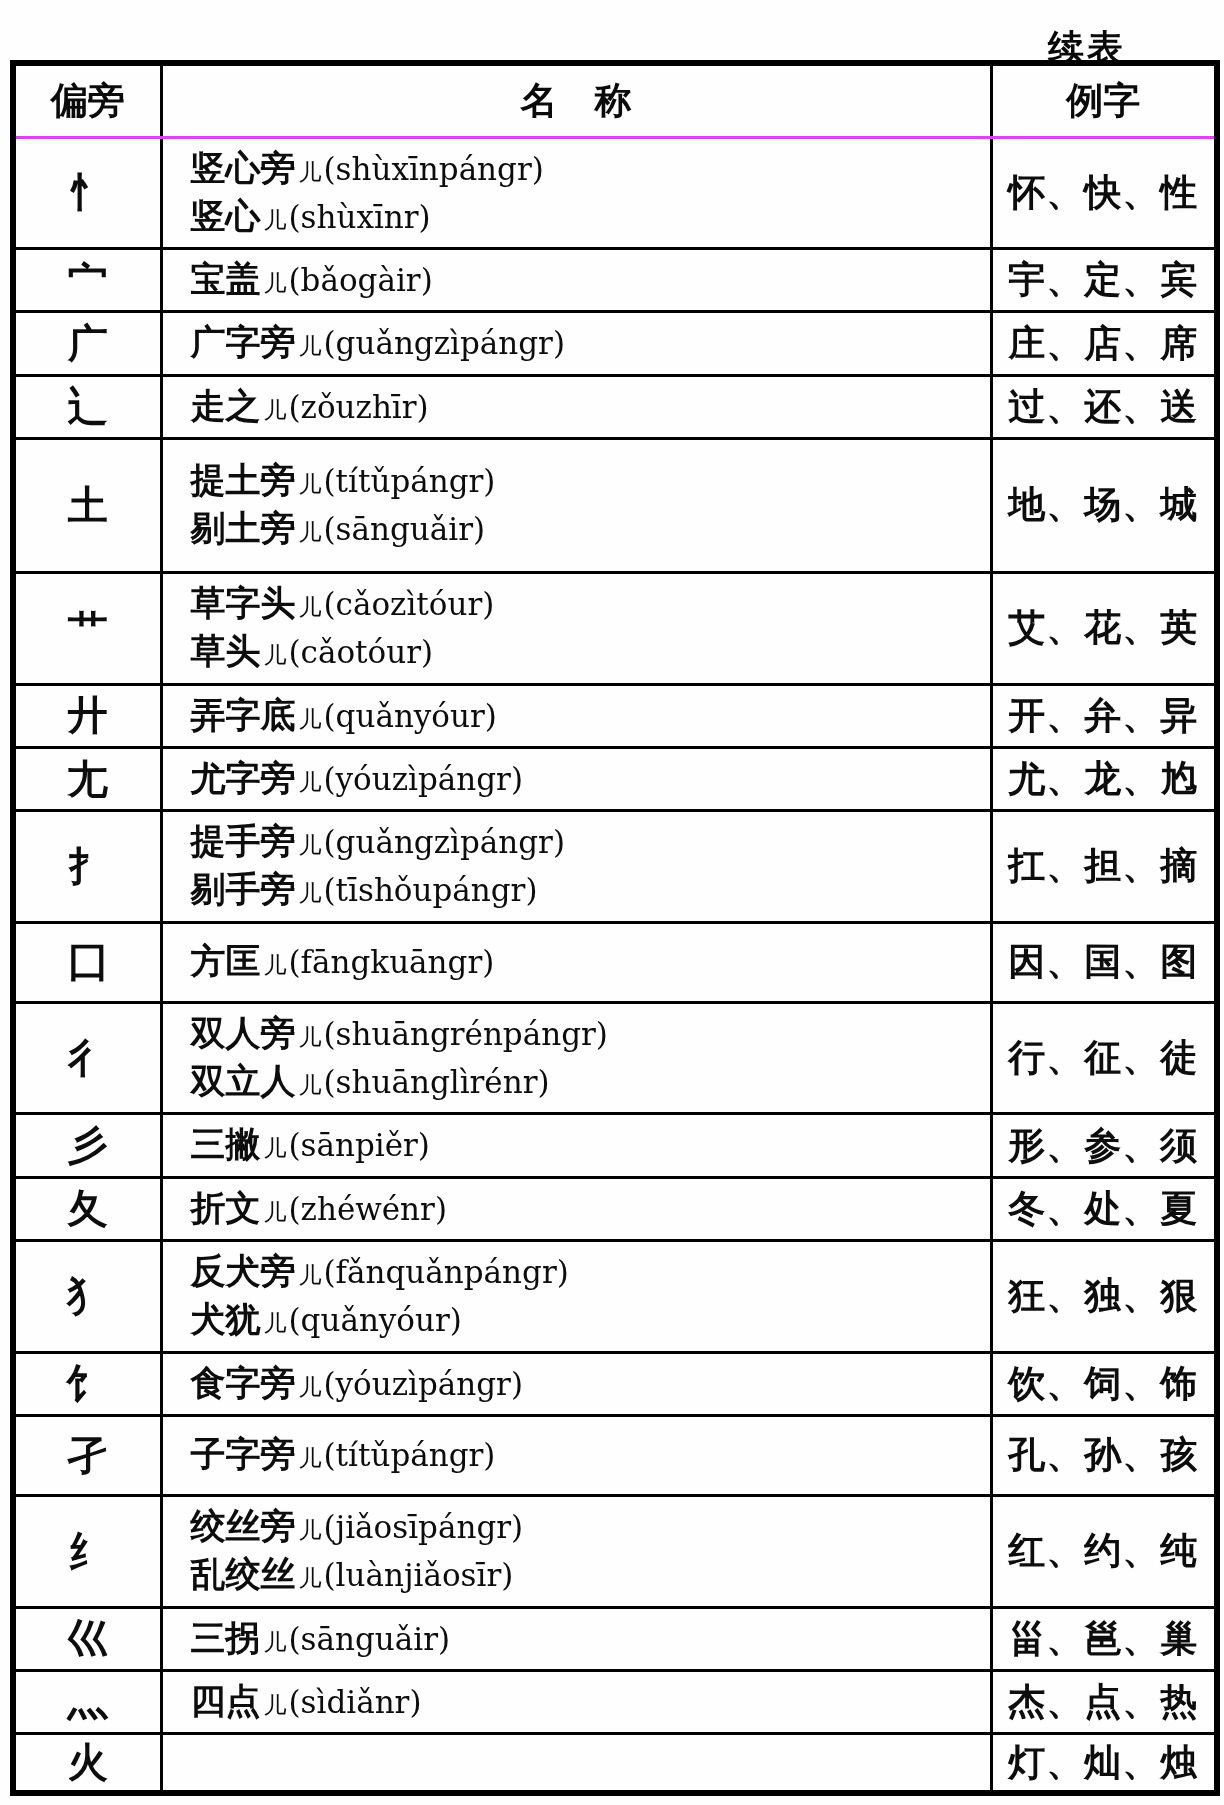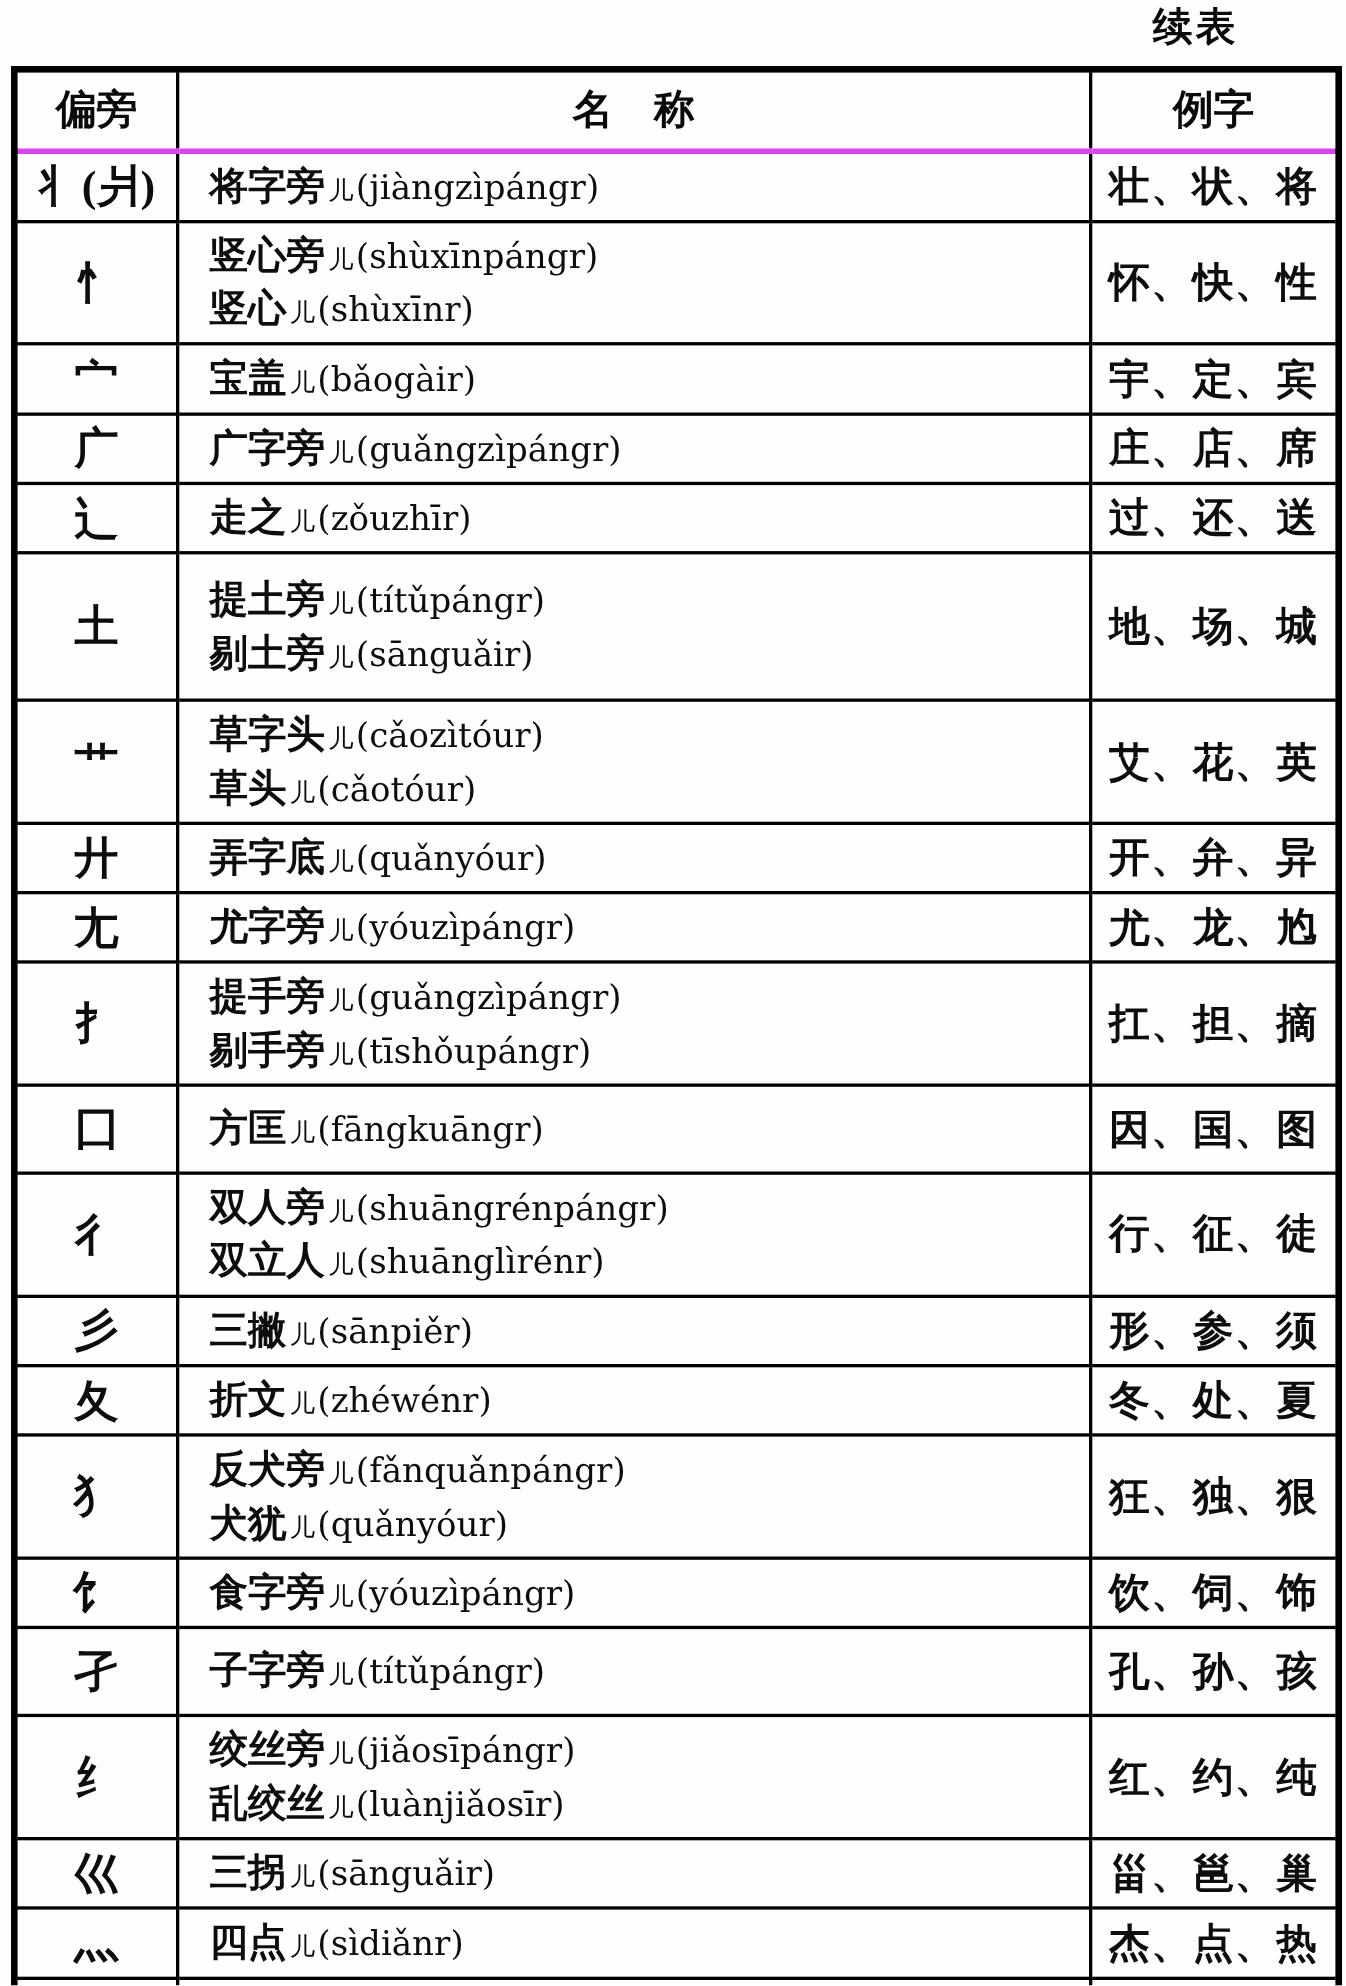--- a/index.html
+++ b/index.html
@@ -6,21 +6,21 @@
   .page{
     position:relative;
     width:1224px;height:1805px;
     background:#fefefe;
     color:#0d0d0d;
     font-family:"Liberation Serif","DejaVu Serif",serif;
     overflow:hidden;
   }
   .cont-label{
     position:absolute;
-    left:1048px;top:0;
+    left:1048px;top:24px;
     font-size:36px;font-weight:bold;
     letter-spacing:3px;
     color:#0a0a0a;
   }
   table.radical-table{
     position:absolute;
     left:10px;top:60px;
     width:1204px;
     border-collapse:collapse;
     table-layout:fixed;
@@ -31,21 +31,21 @@
   col.c-examples{width:226px;}
   th,td{
     border:3px solid #000;
     vertical-align:middle;
     padding:0;
   }
   thead tr{height:74px;}
   thead th{
     font-size:37px;
     font-weight:bold;
-    border-bottom:5px solid #d946ef;
+    border-bottom:3px solid #d946ef;
     color:#0a0a0a;
   }
   td.radical{
     text-align:center;
     font-size:40px;
     font-weight:600;
   }
   td.name{
     padding:6px 10px 6px 28px;
     font-size:35px;
@@ -85,27 +85,20 @@
       <col class="c-examples">
     </colgroup>
     <thead>
       <tr>
         <th>偏旁</th>
         <th>名　称</th>
         <th>例字</th>
       </tr>
     </thead>
     <tbody id="rows">
-        <tr style="height: 57px;">
-          <td class="radical">丬(爿)</td>
-          <td class="name">
-            <div class="name-line"><span>将字旁</span><span class="er">儿</span><span class="py">(jiàngzìpángr)</span></div>
-          </td>
-          <td class="examples">壮、状、将</td>
-        </tr>
         <tr style="height: 104px;">
           <td class="radical">忄</td>
           <td class="name">
             <div class="name-line"><span>竖心旁</span><span class="er">儿</span><span class="py">(shùxīnpángr)</span></div>
             <div class="name-line"><span>竖心</span><span class="er">儿</span><span class="py">(shùxīnr)</span></div>
           </td>
           <td class="examples">怀、快、性</td>
         </tr>
         <tr style="height: 60px;">
           <td class="radical">宀</td>

